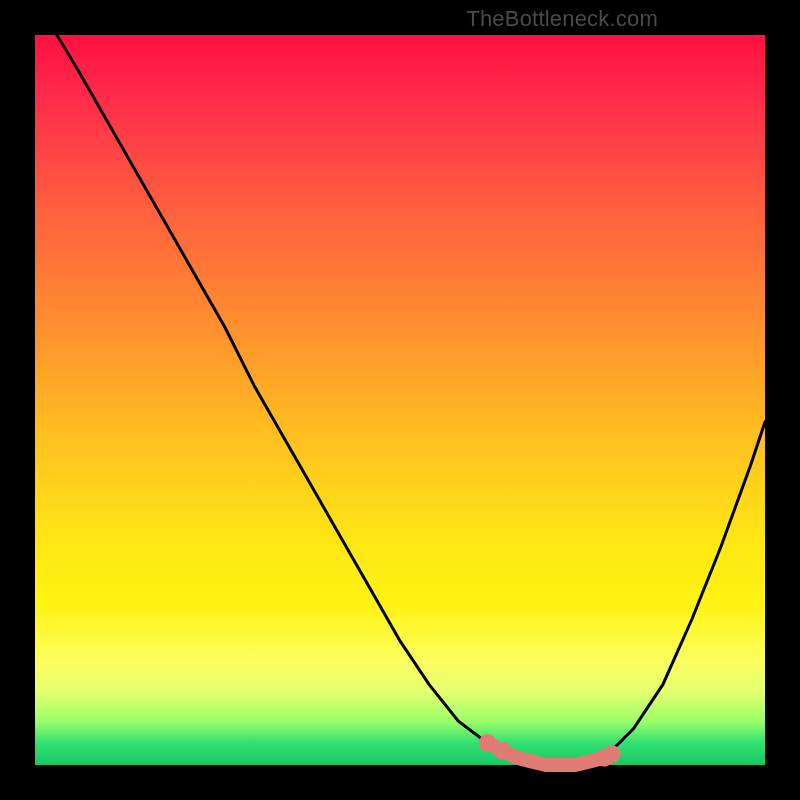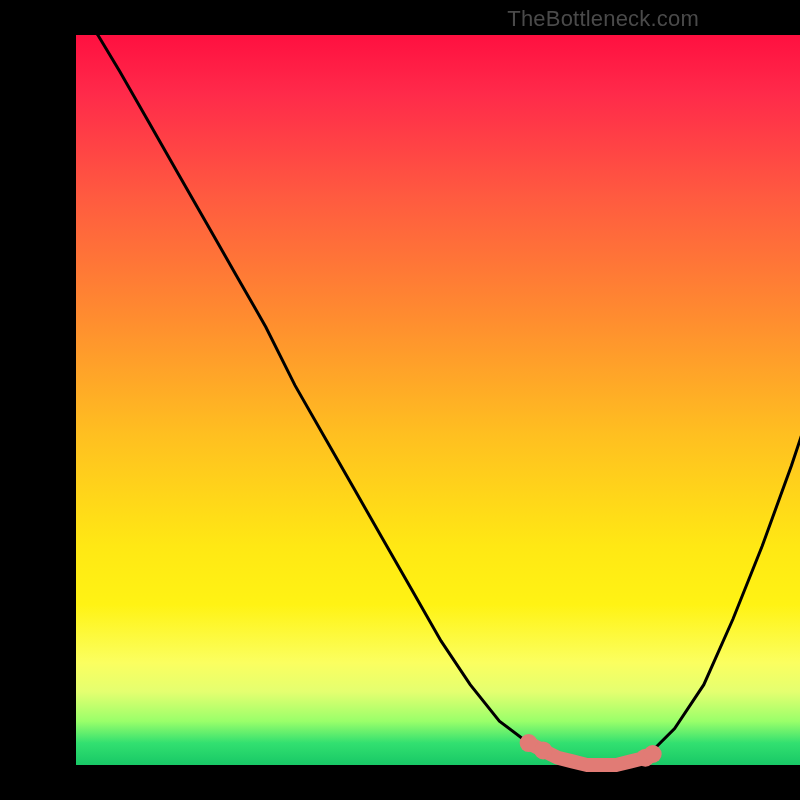--- a/index.html
+++ b/index.html
@@ -9,21 +9,20 @@
     height: 800px;
     background: #000;
     overflow: hidden;
     font-family: Arial, Helvetica, sans-serif;
   }
   .frame {
     position: relative;
     width: 668px;
     height: 800px;
     background: #000;
-    margin-left: 41px;
   }
   .plot-area {
     position: absolute;
     left: 35px;
     top: 35px;
     width: 730px;
     height: 730px;
     
     background: linear-gradient(
       to bottom,

